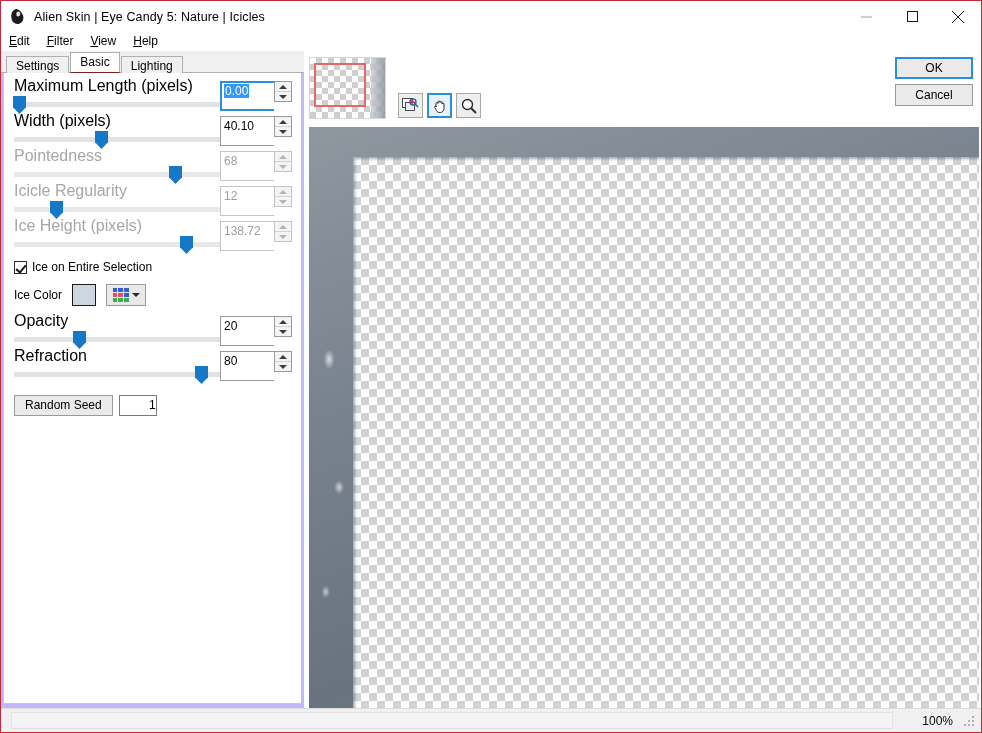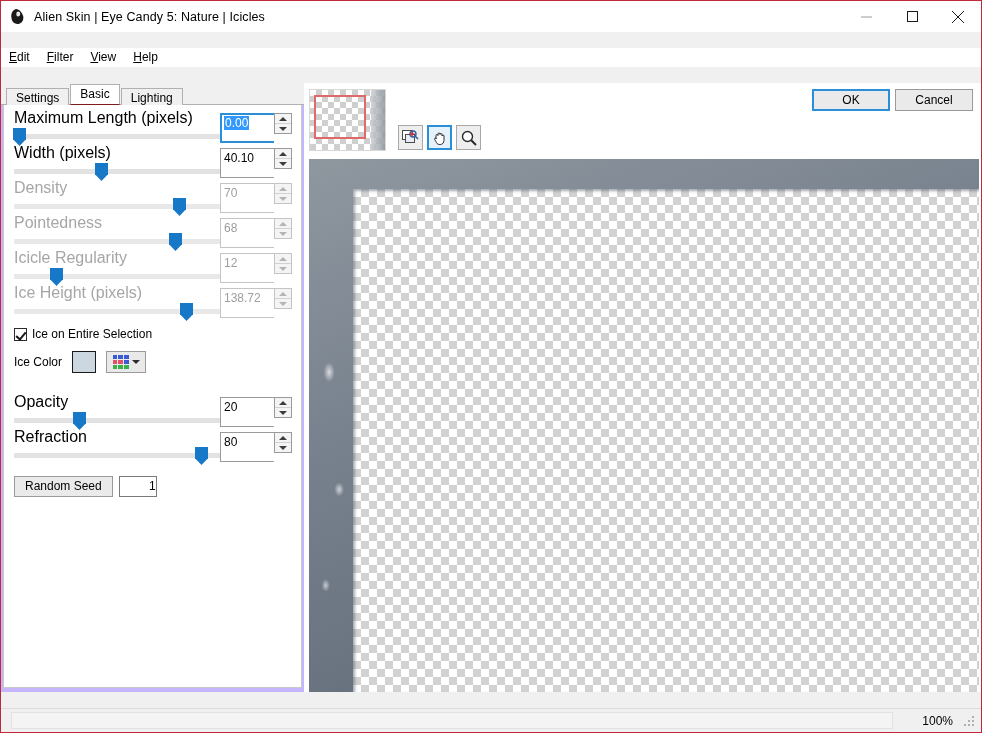--- a/index.html
+++ b/index.html
@@ -176,21 +176,21 @@
   .nav .viewport{
     position:absolute;left:4px;top:5px;width:52px;height:44px;
     border:2px solid #e06a6a;box-sizing:border-box;
   }
   .tools{display:flex;align-items:center;gap:4px;margin-left:12px;margin-top:36px;}
   .tool{
     width:25px;height:25px;box-sizing:border-box;border:1px solid #a8a8a8;background:#eeeeee;
     display:flex;align-items:center;justify-content:center;
   }
   .tool.active{border:2px solid #2a8fd8;background:#e6f2fb;}
-  .okcol{position:absolute;right:8px;top:6px;display:flex;flex-direction:row;gap:5px;}
+  .okcol{position:absolute;right:8px;top:6px;display:flex;flex-direction:column;gap:5px;}
   .bigbtn{
     width:78px;height:22px;box-sizing:border-box;font-size:12px;line-height:20px;text-align:center;
     border:1px solid #9a9a9a;background:#eaeaea;
   }
   .bigbtn.default{border:2px solid #2a8fd8;line-height:18px;background:#eaeaea;}
   
   .canvaswrap{
     flex:1 1 auto;margin:0 2px 0 5px;position:relative;overflow:hidden;background:#fff;min-height:0;
   }
   .photo{
@@ -224,21 +224,21 @@
   }
   .st-zoom{
     width:60px;text-align:right;font-size:12px;padding-right:8px;color:#000;
   }
   .grip{width:16px;height:16px;margin-right:4px;position:relative;}
   .grip i{position:absolute;width:2px;height:2px;background:#b0b0b0;}
 </style>
 </head>
 <body>
 
-<div class="window" style="border-color: rgb(193, 40, 60); gap: 16px;">
+<div class="window" style="border-color: rgb(193, 40, 60);">
 
   <div class="titlebar">
     <div class="app-icon">
         <div class="blob"></div>
       </div>
     <div class="title-text">Alien Skin | Eye Candy 5: Nature | Icicles</div>
     <div class="wctrls">
       <div class="wbtn">
         <svg width="11" height="11" viewBox="0 0 11 11">
             <line x1="0" y1="6" x2="11" y2="6" stroke="#9a9a9a" stroke-width="1"></line>
@@ -304,36 +304,20 @@
               <div>
                   <i class="arrU"></i>
                 </div>
               <div>
                   <i class="arrD"></i>
                 </div>
             </div>
           </div>
         </div>
 
-        <div class="row disabled">
-          <span class="lbl">Density</span>
-          <div class="track"></div>
-          <div class="thumb" style="left:168px;"></div>
-          <div class="spin">
-            <div class="field">70</div>
-            <div class="btns">
-              <div>
-                  <i class="arrU"></i>
-                </div>
-              <div>
-                  <i class="arrD"></i>
-                </div>
-            </div>
-          </div>
-        </div>
 
         <div class="row disabled">
           <span class="lbl">Pointedness</span>
           <div class="track"></div>
           <div class="thumb" style="left:164px;"></div>
           <div class="spin">
             <div class="field">68</div>
             <div class="btns">
               <div>
                   <i class="arrU"></i>
@@ -396,21 +380,21 @@
                 <i style="background:#e0506a"></i>
                 <i style="background:#3b5bd4"></i>
               <i style="background:#3bb04a"></i>
                 <i style="background:#3bb04a"></i>
                 <i style="background:#3bb04a"></i>
             </span>
             <span class="caret"></span>
           </span>
         </div>
 
-        <div class="row" style="margin-top:18px;">
+        <div class="row" style="margin-top:4px;">
           <span class="lbl">Opacity</span>
           <div class="track"></div>
           <div class="thumb" style="left:68px;"></div>
           <div class="spin">
             <div class="field">20</div>
             <div class="btns">
               <div>
                   <i class="arrU"></i>
                 </div>
               <div>

